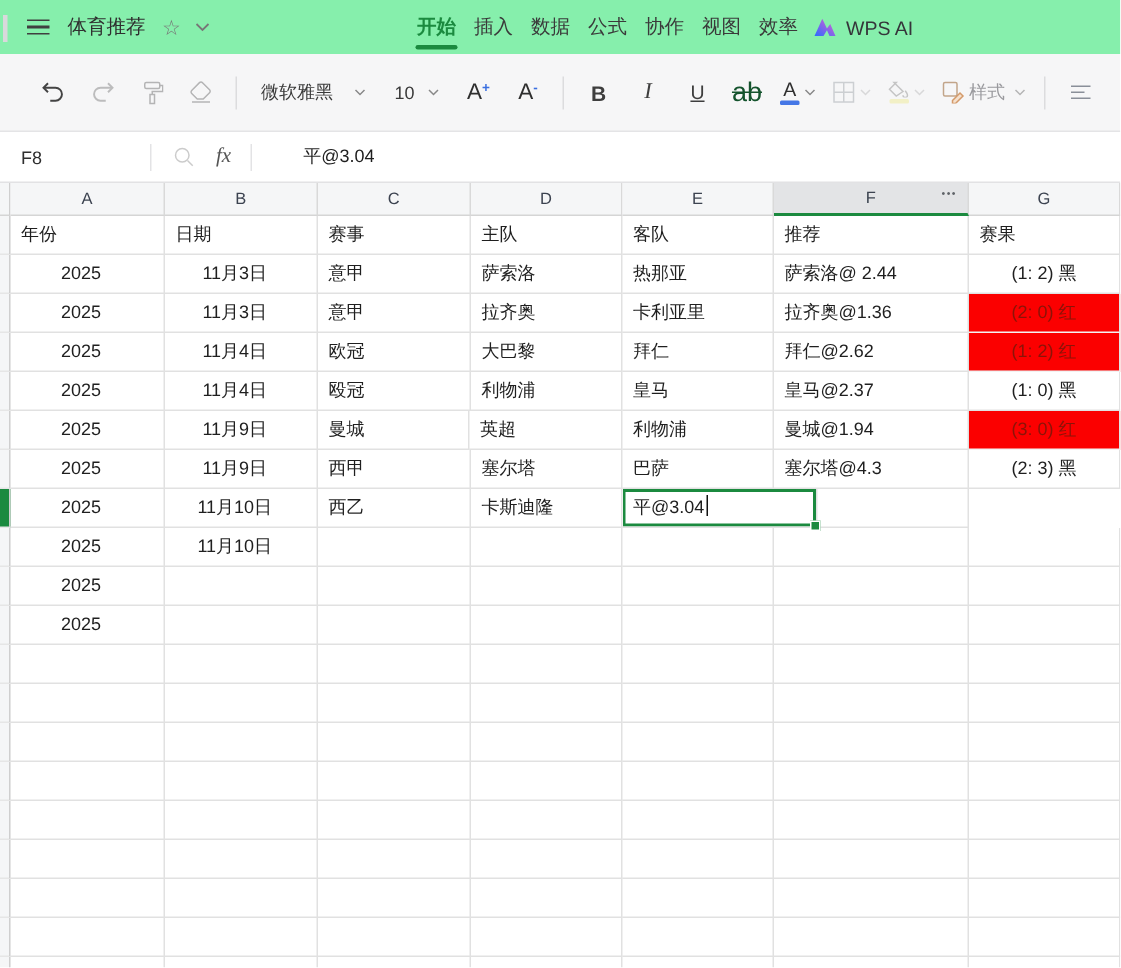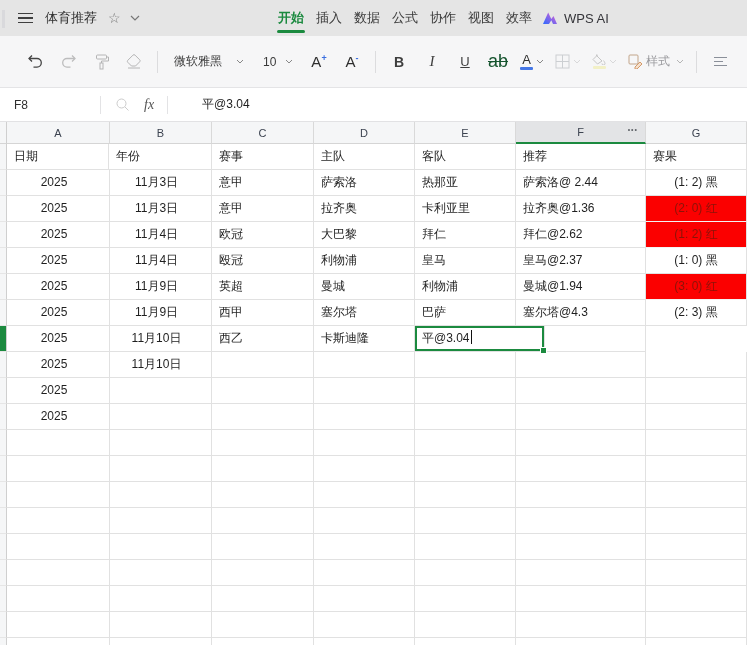--- a/index.html
+++ b/index.html
@@ -1,20 +1,20 @@
 <!DOCTYPE html>
 <html><head>
 <meta charset="utf-8">
 <style>
   * { box-sizing: border-box; margin: 0; padding: 0; }
   body { font-family: "Liberation Sans", "DejaVu Sans", sans-serif; background: #fff; }
   .app { position: relative; width: 747px; height: 645px; overflow: hidden; background: #fff; color: #333; }
 
   
-  .tabbar { position: relative; height: 36px; background: #e5e5e5; display: flex; align-items: center; }
+  .tabbar { position: relative; height: 36px; background: #86efac; display: flex; align-items: center; }
   .edgebar { position: absolute; left: 2px; top: 10px; width: 3px; height: 18px; background: #d9d9dc; }
   .hamb { margin-left: 18px; width: 15px; display: inline-block; cursor: pointer; }
   .hamb i { display: block; height: 1.6px; background: #3f3f3f; margin: 3px 0; }
   .doc-title { margin-left: 12px; font-size: 13px; color: #2f2f2f; }
   .star { margin-left: 11px; font-size: 14px; color: #777; cursor: pointer; line-height: 1; }
   .tchev { margin-left: 9px; display: inline-flex; cursor: pointer; }
   .tabs { position: absolute; left: 276px; top: 0; height: 36px; display: flex; align-items: center; gap: 8px; }
   .tab { position: relative; font-size: 13px; color: #3a3a3a; cursor: pointer; padding: 9px 2px; white-space: nowrap; }
   .tab.active { color: var(--green); font-weight: bold; }
   .tab.active::after { content: ""; position: absolute; left: 50%; transform: translateX(-50%); bottom: 3px; width: 28px; height: 3px; border-radius: 2px; background: var(--green); }
@@ -269,22 +269,22 @@
           <span>F</span>
           <span class="colmenu">•••</span>
         </div>
         <div class="colh" style="width: 101px;">
           <span>G</span>
         </div>
       </div>
     <div id="gridrows">
         <div class="row">
           <div class="strip"></div>
+          <div class="cell aleft" style="width: 103px;">年份</div>
           <div class="cell aleft" style="width: 102px;">日期</div>
-          <div class="cell aleft" style="width: 103px;">年份</div>
           <div class="cell aleft" style="width: 102px;">赛事</div>
           <div class="cell aleft" style="width: 101px;">主队</div>
           <div class="cell aleft" style="width: 101px;">客队</div>
           <div class="cell aleft" style="width: 130px;">推荐</div>
           <div class="cell aleft" style="width: 101px;">赛果</div>
         </div>
         <div class="row">
           <div class="strip"></div>
           <div class="cell aright" style="width: 103px;">2025</div>
           <div class="cell aright" style="width: 102px;">11月3日</div>
@@ -321,22 +321,22 @@
           <div class="cell aleft" style="width: 102px;">殴冠</div>
           <div class="cell aleft" style="width: 101px;">利物浦</div>
           <div class="cell aleft" style="width: 101px;">皇马</div>
           <div class="cell aleft" style="width: 130px;">皇马@2.37</div>
           <div class="cell acenter" style="width: 101px;">(1: 0) 黑</div>
         </div>
         <div class="row">
           <div class="strip"></div>
           <div class="cell aright" style="width: 103px;">2025</div>
           <div class="cell aright" style="width: 102px;">11月9日</div>
+          <div class="cell aleft" style="width: 101px;">曼城</div>
           <div class="cell aleft" style="width: 102px;">英超</div>
-          <div class="cell aleft" style="width: 101px;">曼城</div>
           <div class="cell aleft" style="width: 101px;">利物浦</div>
           <div class="cell aleft" style="width: 130px;">曼城@1.94</div>
           <div class="cell acenter red" style="width: 101px;">(3: 0) 红</div>
         </div>
         <div class="row">
           <div class="strip"></div>
           <div class="cell aright" style="width: 103px;">2025</div>
           <div class="cell aright" style="width: 102px;">11月9日</div>
           <div class="cell aleft" style="width: 102px;">西甲</div>
           <div class="cell aleft" style="width: 101px;">塞尔塔</div>

